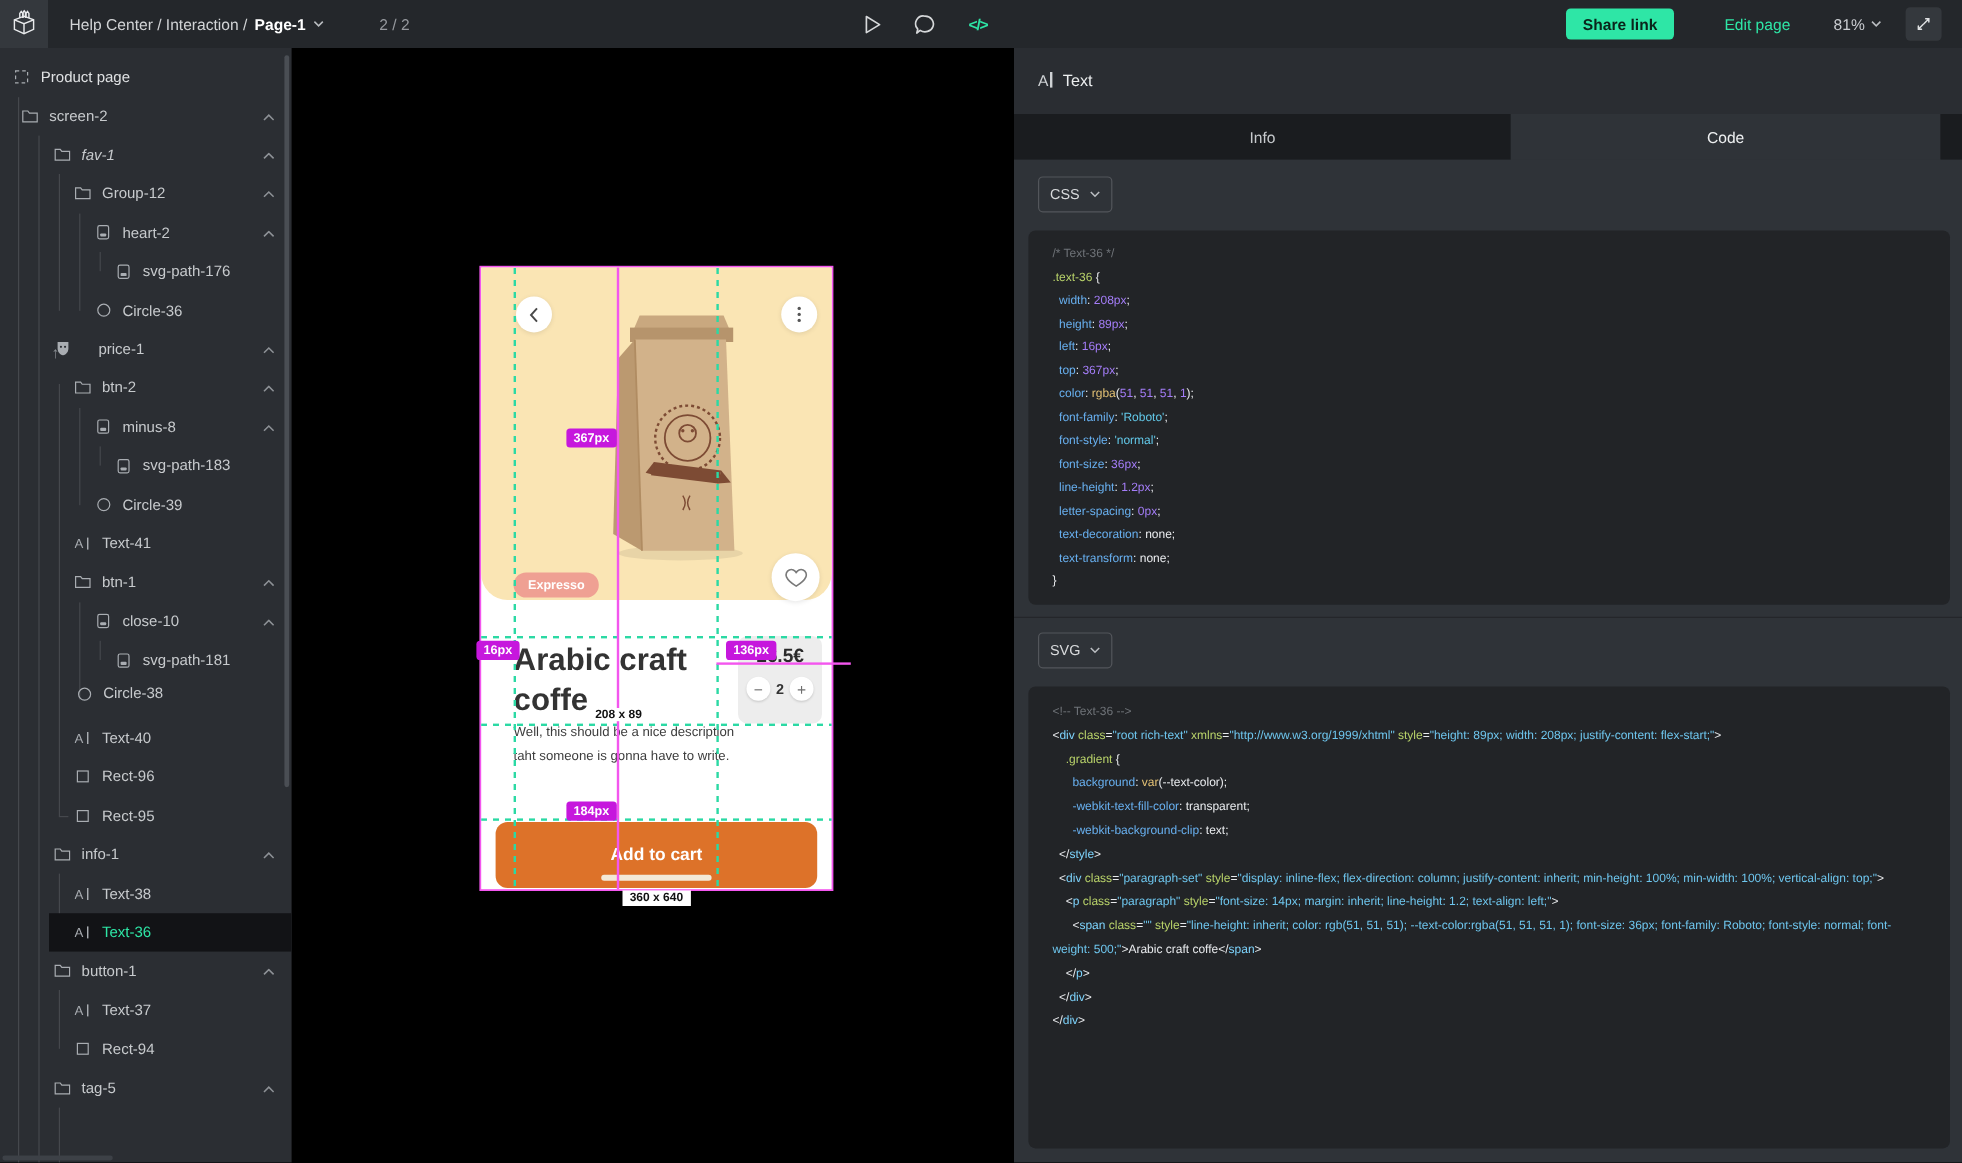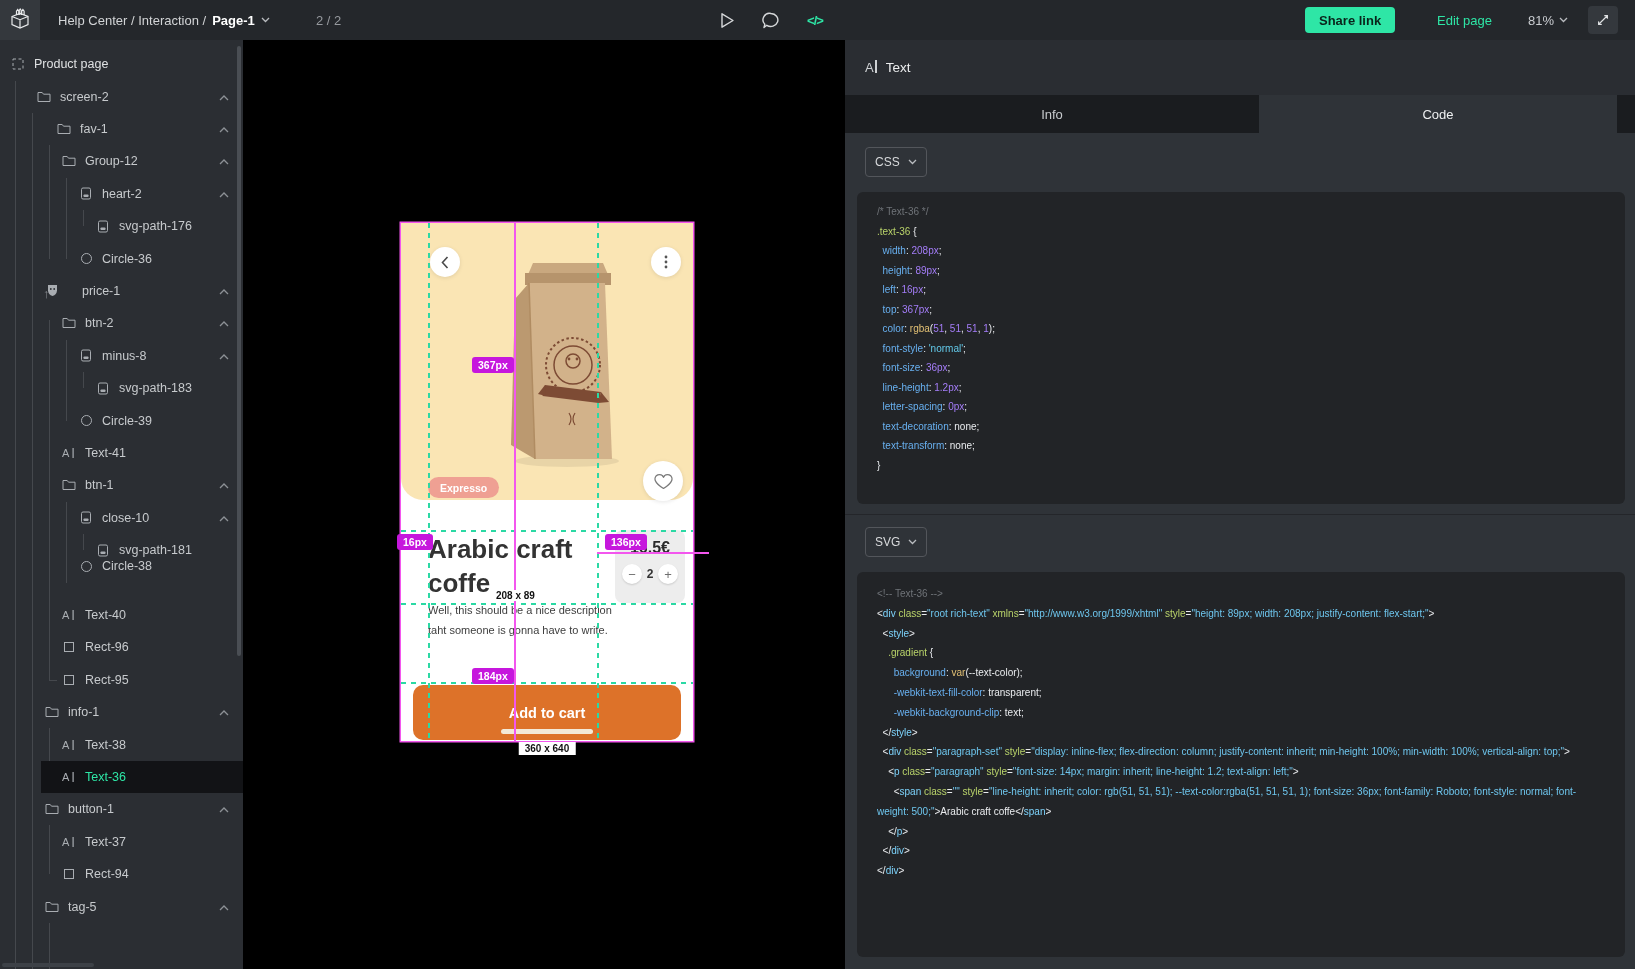--- a/index.html
+++ b/index.html
@@ -158,32 +158,32 @@
     <div class="tree-arrow"></div>
     <div id="tree">
         <div class="trow root" style="top: 8px; padding-left: 10px; text-align: right;">
           <span class="ticon">
             <svg width="14" height="14" viewBox="0 0 14 14">
               <rect x="2" y="2" width="10" height="10" fill="none" stroke="#a9adb2" stroke-dasharray="3 2.5"></rect>
             </svg>
           </span>
           <span class="tlabel">Product page</span>
         </div>
-        <div class="trow" style="top: 40.4px; padding-left: 36px;">
+        <div class="trow" style="top: 40.4px; padding-left: 17px;">
           <span class="ticon">
             <svg width="14" height="12" viewBox="0 0 14 12">
               <path d="M1 1.5h4.2l1.3 1.7H13v7.3H1z" fill="none" stroke="#a9adb2"></path>
             </svg>
           </span>
           <span class="tlabel">screen-2</span>
           <span class="tchev"><svg width="10" height="6" viewBox="0 0 10 6">
               <polyline points="1,5 5,1 9,5" fill="none" stroke="#8d9196" stroke-width="1.3"></polyline>
             </svg></span>
         </div>
-        <div class="trow" style="top: 72.8px; padding-left: 56px;">
+        <div class="trow" style="top: 72.8px; padding-left: 44px; font-style: italic;">
           <span class="ticon">
             <svg width="14" height="12" viewBox="0 0 14 12">
               <path d="M1 1.5h4.2l1.3 1.7H13v7.3H1z" fill="none" stroke="#a9adb2"></path>
             </svg>
           </span>
           <span class="tlabel">fav-1</span>
           <span class="tchev"><svg width="10" height="6" viewBox="0 0 10 6">
               <polyline points="1,5 5,1 9,5" fill="none" stroke="#8d9196" stroke-width="1.3"></polyline>
             </svg></span>
         </div>
@@ -314,21 +314,21 @@
         </div>
         <div class="trow" style="top: 494px; padding-left: 95px;">
           <span class="ticon">
             <svg width="12" height="13" viewBox="0 0 12 13">
               <rect x="1.5" y="1" width="9" height="11" rx="1.5" fill="none" stroke="#a9adb2"></rect>
               <rect x="3.5" y="7.5" width="5" height="2.6" rx="0.8" fill="#a9adb2"></rect>
             </svg>
           </span>
           <span class="tlabel">svg-path-181</span>
         </div>
-        <div class="trow" style="top: 510px; padding-left: 78px;">
+        <div class="trow" style="top: 522px; padding-left: 62px;">
           <span class="ticon">
             <svg width="13" height="13" viewBox="0 0 13 13">
               <circle cx="6.5" cy="6.5" r="5" fill="none" stroke="#a9adb2"></circle>
             </svg>
           </span>
           <span class="tlabel">Circle-38</span>
         </div>
         <div class="trow" style="top: 558.8px; padding-left: 61px;">
           <span class="ticon">
             <svg width="14" height="12" viewBox="0 0 14 12">
@@ -520,39 +520,39 @@
         </svg>
     </div>
     <div class="code-block css-block" id="css-code">
         <div class="cline"><span class="tk-com">/* Text-36 */</span></div>
         <div class="cline"><span class="tk-sel">.text-36</span><span class="tk-pln"> {</span></div>
         <div class="cline"><span class="tk-prop">  width</span><span class="tk-pln">: </span><span class="tk-num">208px</span><span class="tk-pln">;</span></div>
         <div class="cline"><span class="tk-prop">  height</span><span class="tk-pln">: </span><span class="tk-num">89px</span><span class="tk-pln">;</span></div>
         <div class="cline"><span class="tk-prop">  left</span><span class="tk-pln">: </span><span class="tk-num">16px</span><span class="tk-pln">;</span></div>
         <div class="cline"><span class="tk-prop">  top</span><span class="tk-pln">: </span><span class="tk-num">367px</span><span class="tk-pln">;</span></div>
         <div class="cline"><span class="tk-prop">  color</span><span class="tk-pln">: </span><span class="tk-fn">rgba</span><span class="tk-pln">(</span><span class="tk-num">51</span><span class="tk-pln">, </span><span class="tk-num">51</span><span class="tk-pln">, </span><span class="tk-num">51</span><span class="tk-pln">, </span><span class="tk-num">1</span><span class="tk-pln">);</span></div>
+        <div class="cline"><span class="tk-prop">  font-family</span><span class="tk-pln">: </span><span class="tk-str">'Roboto'</span><span class="tk-pln">;</span></div>
         <div class="cline"><span class="tk-prop">  font-style</span><span class="tk-pln">: </span><span class="tk-str">'normal'</span><span class="tk-pln">;</span></div>
         <div class="cline"><span class="tk-prop">  font-size</span><span class="tk-pln">: </span><span class="tk-num">36px</span><span class="tk-pln">;</span></div>
         <div class="cline"><span class="tk-prop">  line-height</span><span class="tk-pln">: </span><span class="tk-num">1.2px</span><span class="tk-pln">;</span></div>
         <div class="cline"><span class="tk-prop">  letter-spacing</span><span class="tk-pln">: </span><span class="tk-num">0px</span><span class="tk-pln">;</span></div>
         <div class="cline"><span class="tk-prop">  text-decoration</span><span class="tk-pln">: </span><span class="tk-pln">none;</span></div>
         <div class="cline"><span class="tk-prop">  text-transform</span><span class="tk-pln">: </span><span class="tk-pln">none;</span></div>
         <div class="cline"><span class="tk-pln">}</span></div>
       </div>
     <div class="p-divider"></div>
     <div class="sel-box sel-svg">
       <span>SVG</span>
       <svg width="9" height="6" viewBox="0 0 9 6">
           <polyline points="1,1 4.5,4.5 8,1" fill="none" stroke="#b9bcc0" stroke-width="1.3"></polyline>
         </svg>
     </div>
     <div class="code-block svg-block" id="svg-code">
         <div class="cline"><span class="tk-com">&lt;!-- Text-36 --&gt;</span></div>
         <div class="cline"><span class="tk-pln">&lt;</span><span class="tk-tag">div</span><span class="tk-pln"> </span><span class="tk-attr">class</span><span class="tk-pln">=</span><span class="tk-val">"root rich-text"</span><span class="tk-pln"> </span><span class="tk-attr">xmlns</span><span class="tk-pln">=</span><span class="tk-val">"http://www.w3.org/1999/xhtml"</span><span class="tk-pln"> </span><span class="tk-attr">style</span><span class="tk-pln">=</span><span class="tk-val">"height: 89px; width: 208px; justify-content: flex-start;"</span><span class="tk-pln">&gt;</span></div>
-        <div class="cline"><span class="tk-pln">  &lt;</span><span class="tk-tag">style</span><span class="tk-pln">&gt;</span></div>
         <div class="cline"><span class="tk-sel">    .gradient</span><span class="tk-pln"> {</span></div>
         <div class="cline"><span class="tk-prop">      background</span><span class="tk-pln">: </span><span class="tk-fn">var</span><span class="tk-pln">(--text-color);</span></div>
         <div class="cline"><span class="tk-prop">      -webkit-text-fill-color</span><span class="tk-pln">: transparent;</span></div>
         <div class="cline"><span class="tk-prop">      -webkit-background-clip</span><span class="tk-pln">: text;</span></div>
         <div class="cline"><span class="tk-pln">  &lt;/</span><span class="tk-tag">style</span><span class="tk-pln">&gt;</span></div>
         <div class="cline"><span class="tk-pln">  &lt;</span><span class="tk-tag">div</span><span class="tk-pln"> </span><span class="tk-attr">class</span><span class="tk-pln">=</span><span class="tk-val">"paragraph-set"</span><span class="tk-pln"> </span><span class="tk-attr">style</span><span class="tk-pln">=</span><span class="tk-val">"display: inline-flex; flex-direction: column; justify-content: inherit; min-height: 100%; min-width: 100%; vertical-align: top;"</span><span class="tk-pln">&gt;</span></div>
         <div class="cline"><span class="tk-pln">    &lt;</span><span class="tk-tag">p</span><span class="tk-pln"> </span><span class="tk-attr">class</span><span class="tk-pln">=</span><span class="tk-val">"paragraph"</span><span class="tk-pln"> </span><span class="tk-attr">style</span><span class="tk-pln">=</span><span class="tk-val">"font-size: 14px; margin: inherit; line-height: 1.2; text-align: left;"</span><span class="tk-pln">&gt;</span></div>
         <div class="cline"><span class="tk-pln">      &lt;</span><span class="tk-tag">span</span><span class="tk-pln"> </span><span class="tk-attr">class</span><span class="tk-pln">=</span><span class="tk-val">""</span><span class="tk-pln"> </span><span class="tk-attr">style</span><span class="tk-pln">=</span><span class="tk-val">"line-height: inherit; color: rgb(51, 51, 51); --text-color:rgba(51, 51, 51, 1); font-size: 36px; font-family: Roboto; font-style: normal; font-weight: 500;"</span><span class="tk-pln">&gt;</span><span class="tk-pln">Arabic craft coffe</span><span class="tk-pln">&lt;/</span><span class="tk-tag">span</span><span class="tk-pln">&gt;</span></div>
         <div class="cline"><span class="tk-pln">    &lt;/</span><span class="tk-tag">p</span><span class="tk-pln">&gt;</span></div>
         <div class="cline"><span class="tk-pln">  &lt;/</span><span class="tk-tag">div</span><span class="tk-pln">&gt;</span></div>

